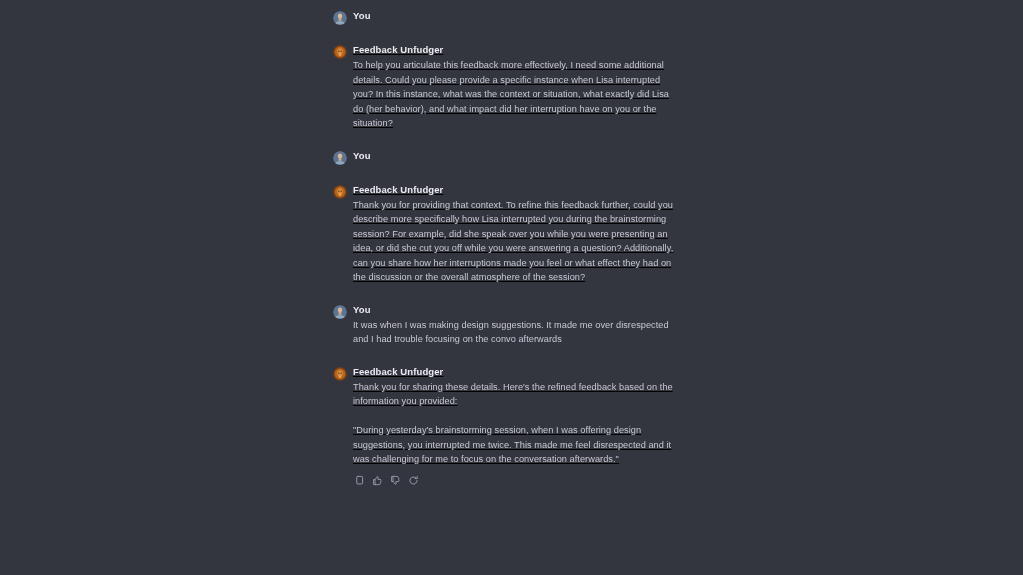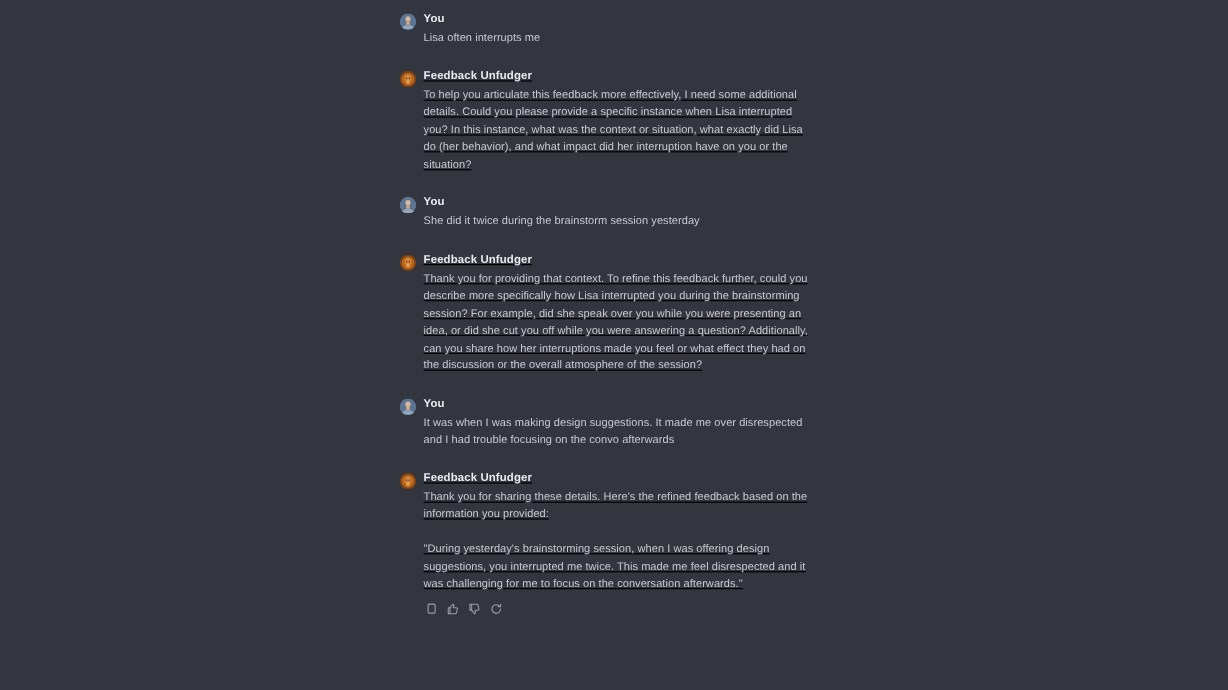--- a/index.html
+++ b/index.html
@@ -84,21 +84,20 @@
           <svg viewBox="0 0 14 14" xmlns="http://www.w3.org/2000/svg">
             <circle cx="7" cy="7" r="7" fill="#5d7490"></circle>
             <path d="M7 2.6c1.35 0 2.2 1.0 2.2 2.3S8.35 7.3 7 7.3 4.8 6.2 4.8 4.9 5.65 2.6 7 2.6z" fill="#d9b79a"></path>
             <path d="M1.6 13.6c.6-2.5 2.6-3.7 5.4-3.7s4.8 1.2 5.4 3.7z" fill="#8fa8bd"></path>
             <path d="M5.6 7.1h2.8v2.6H5.6z" fill="#cfa98c"></path>
           </svg>
         </span>
       </div>
       <div class="msg-body">
         <div class="author">You</div>
-        <div class="para">Lisa often interrupts me</div>
       </div>
     </div>
 
     <div class="message assistant">
       <div class="avatar-wrap">
         <span class="avatar">
           <svg viewBox="0 0 14 14" xmlns="http://www.w3.org/2000/svg">
             <circle cx="7" cy="7" r="7" fill="#7a3f12"></circle>
             <circle cx="7" cy="7" r="5.4" fill="#b5651d"></circle>
             <path d="M7 3.2c1.7 0 2.9 1.3 2.9 3.1 0 2.0-1.3 4.0-2.9 4.0S4.1 8.3 4.1 6.3c0-1.8 1.2-3.1 2.9-3.1z" fill="#d98a3a"></path>
@@ -120,21 +119,20 @@
           <svg viewBox="0 0 14 14" xmlns="http://www.w3.org/2000/svg">
             <circle cx="7" cy="7" r="7" fill="#5d7490"></circle>
             <path d="M7 2.6c1.35 0 2.2 1.0 2.2 2.3S8.35 7.3 7 7.3 4.8 6.2 4.8 4.9 5.65 2.6 7 2.6z" fill="#d9b79a"></path>
             <path d="M1.6 13.6c.6-2.5 2.6-3.7 5.4-3.7s4.8 1.2 5.4 3.7z" fill="#8fa8bd"></path>
             <path d="M5.6 7.1h2.8v2.6H5.6z" fill="#cfa98c"></path>
           </svg>
         </span>
       </div>
       <div class="msg-body">
         <div class="author">You</div>
-        <div class="para">She did it twice during the brainstorm session yesterday</div>
       </div>
     </div>
 
     <div class="message assistant">
       <div class="avatar-wrap">
         <span class="avatar">
           <svg viewBox="0 0 14 14" xmlns="http://www.w3.org/2000/svg">
             <circle cx="7" cy="7" r="7" fill="#7a3f12"></circle>
             <circle cx="7" cy="7" r="5.4" fill="#b5651d"></circle>
             <path d="M7 3.2c1.7 0 2.9 1.3 2.9 3.1 0 2.0-1.3 4.0-2.9 4.0S4.1 8.3 4.1 6.3c0-1.8 1.2-3.1 2.9-3.1z" fill="#d98a3a"></path>

